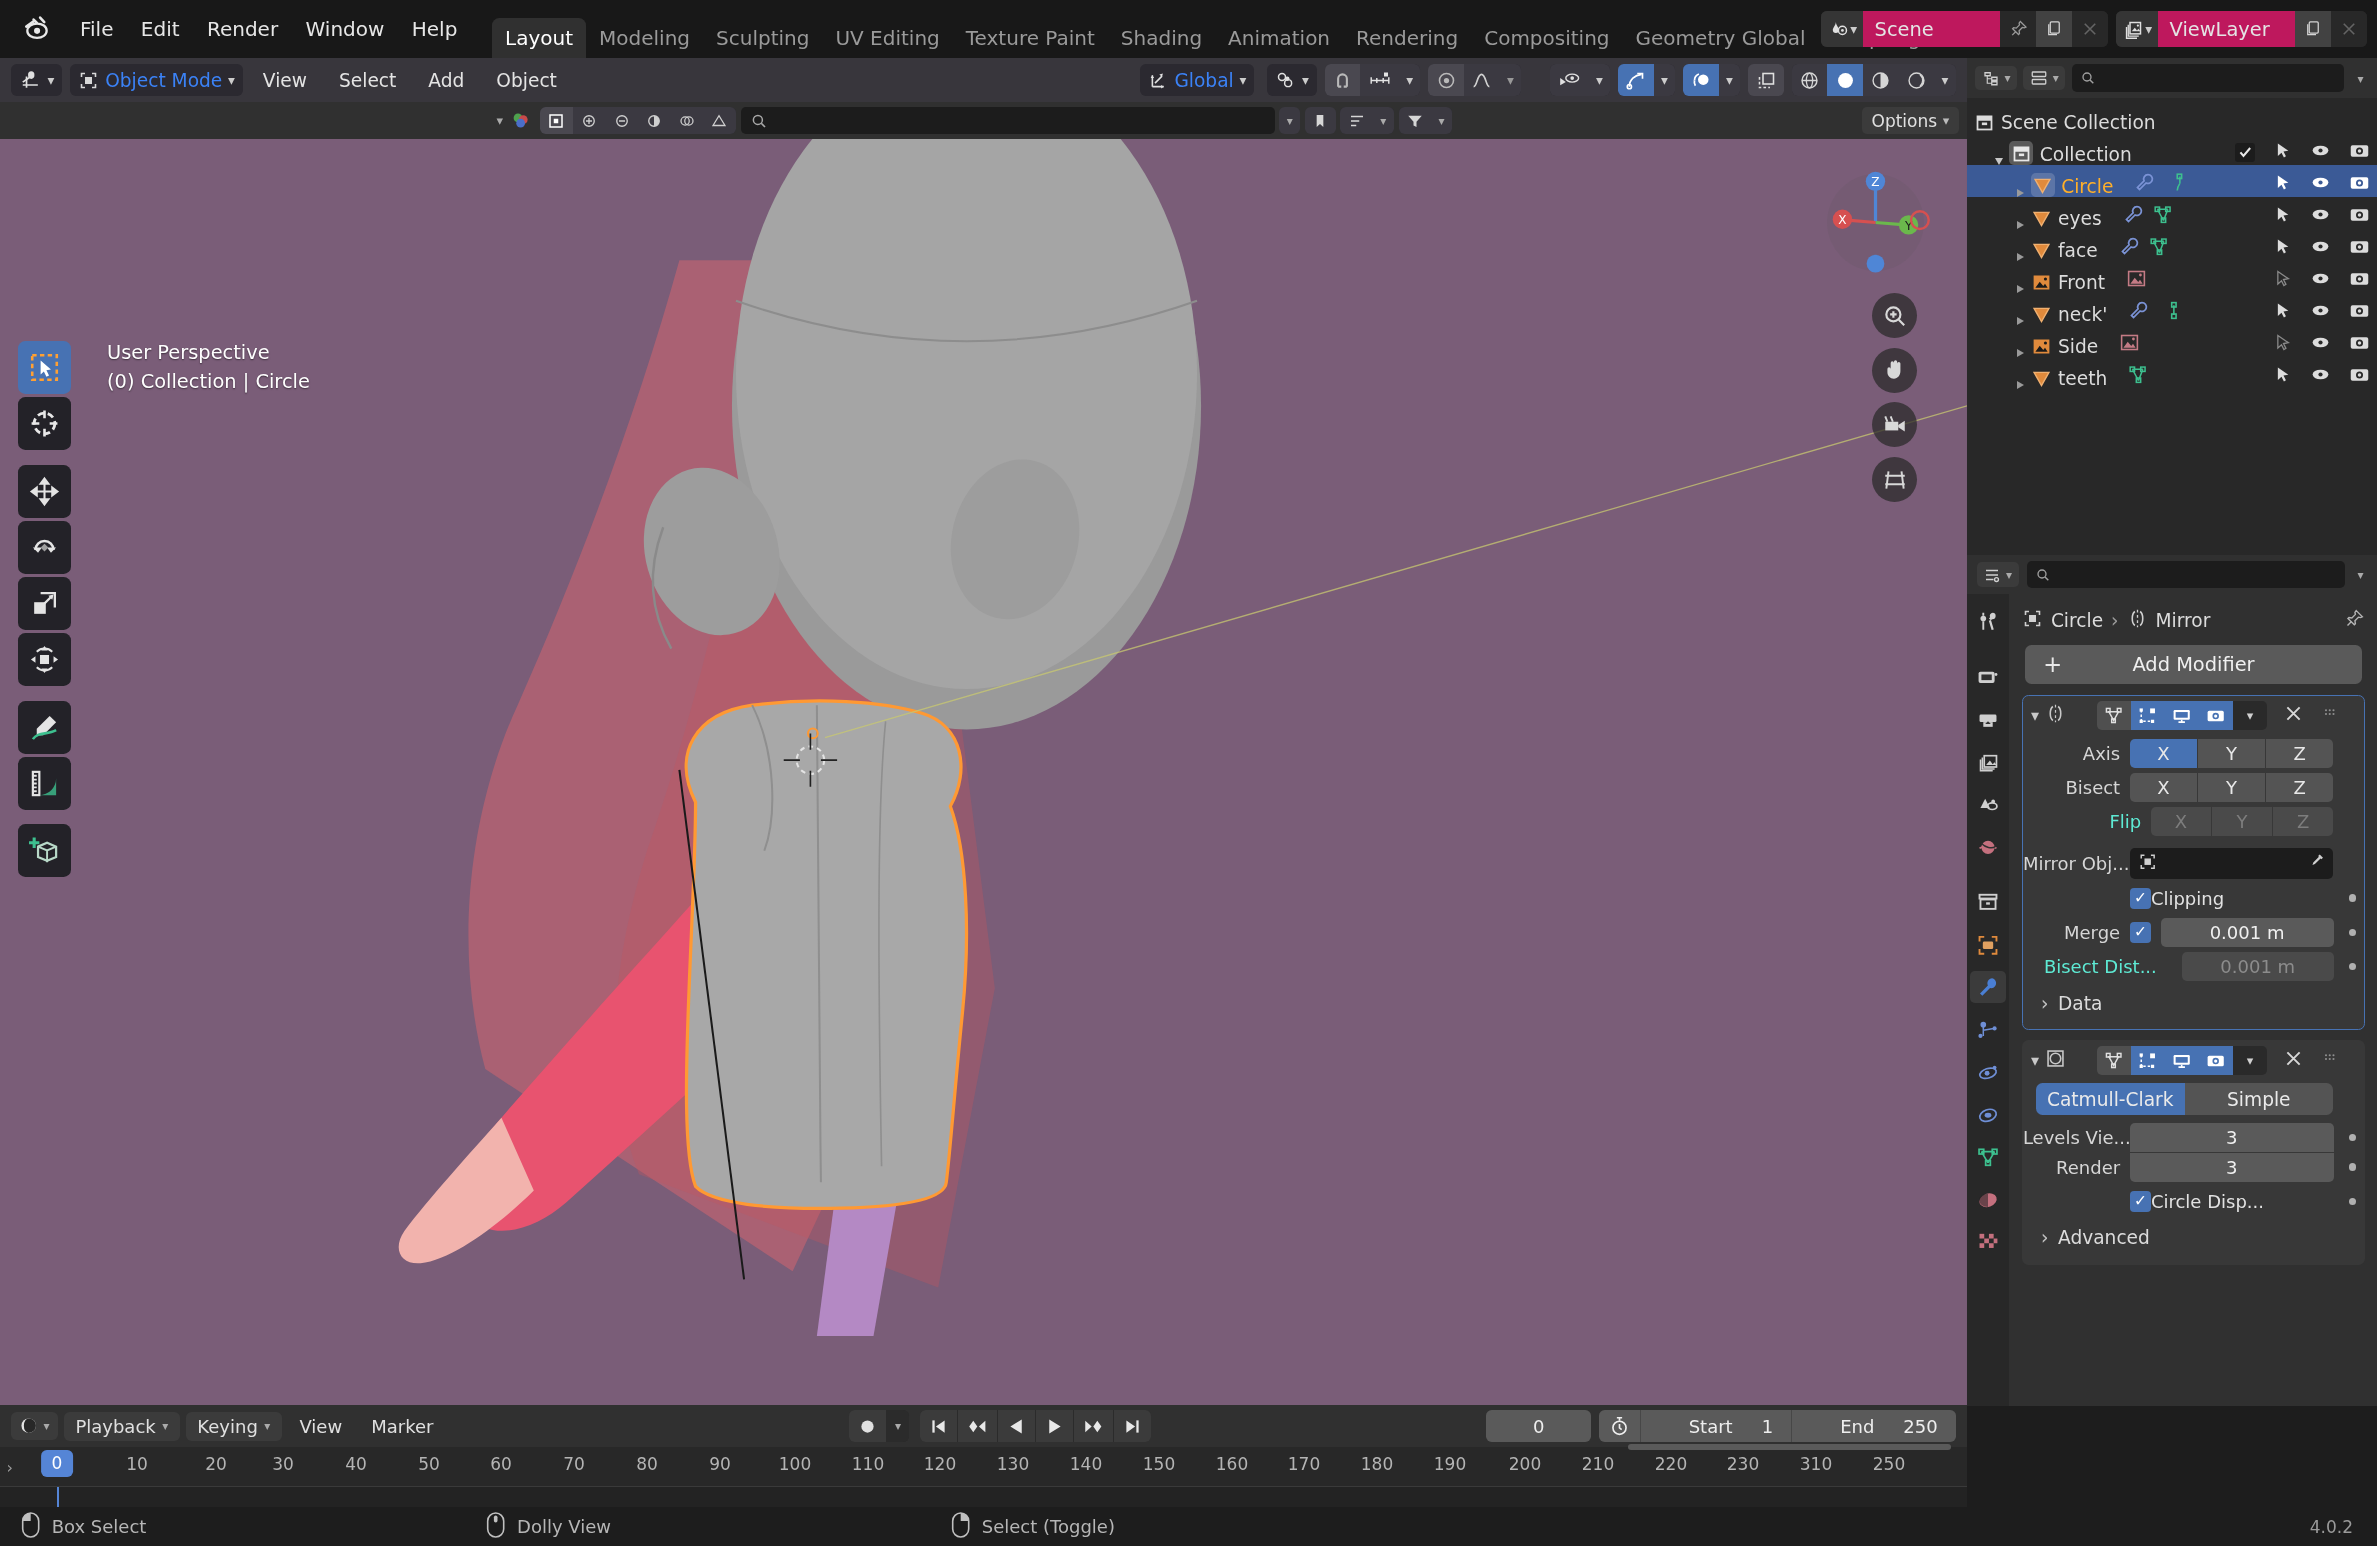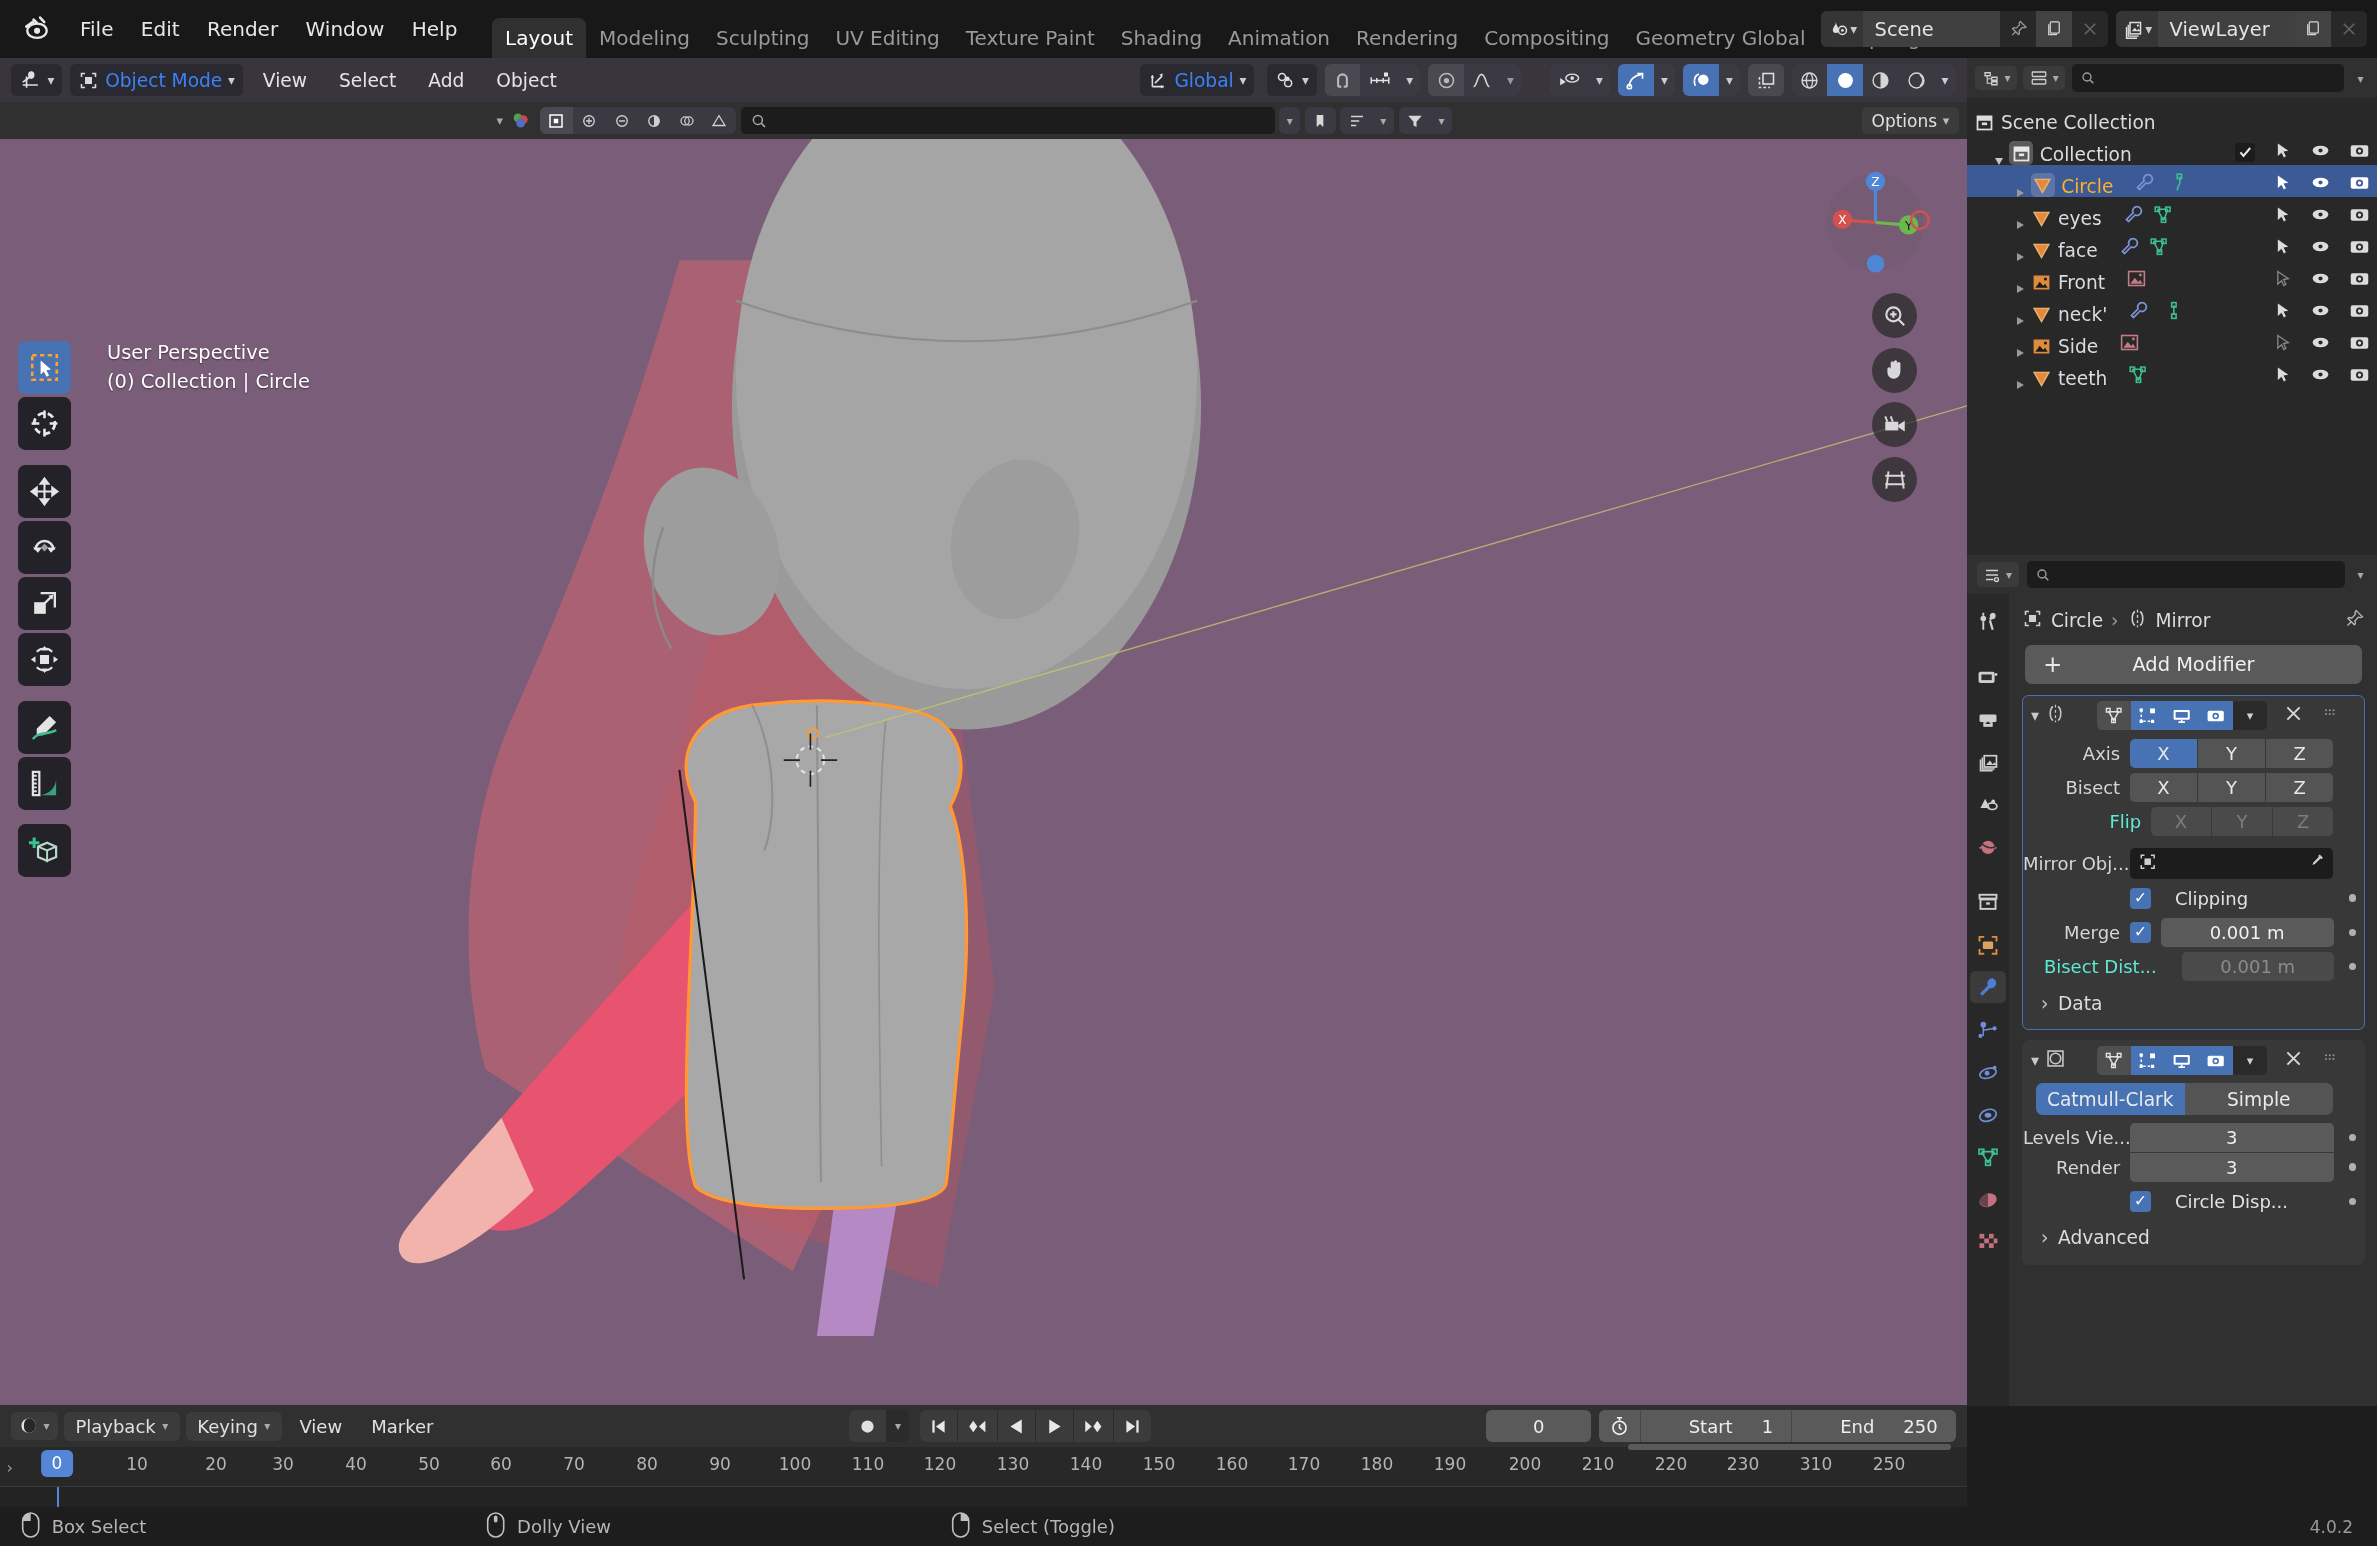--- a/index.html
+++ b/index.html
@@ -42,21 +42,21 @@
   .field-group {
     display: flex; align-items: center; height: 36px;
     background: #282828; border-radius: 5.7px; overflow: hidden;
   }
   .fg-icon {
     width: 42px; height: 36px; display: flex; align-items: center;
     justify-content: center; background: #353535; gap: 1.6px;
   }
   .fg-name {
     color: #e4e4e4; font-size: 19.4px; padding: 0 18px 0 11.3px;
-    background: #404040; height: 36px; display: flex; align-items: center;
+    background: #be185d; height: 36px; display: flex; align-items: center;
     min-width: 137px;
   }
   .fg-btn {
     width: 36px; height: 36px; display: flex; align-items: center;
     justify-content: center; background: #282828;
   }
   .fg-btn.raised { background: #424242; }
   .fg-btn.dim svg { opacity: .35; }
 
   
@@ -248,21 +248,21 @@
   .objfield {
     flex: 1; height: 31px; background: #1c1c1c; border-radius: 4.9px;
     display: flex; align-items: center; justify-content: space-between;
     padding: 0 8px; margin-right: 31px;
   }
   .cb {
     width: 21px; height: 21px; border-radius: 4px; background: #4772b3;
     display: flex; align-items: center; justify-content: center;
     color: #fff; font-size: 15.4px; font-weight: bold;
   }
-  .cb-label { color: #e2e2e2; font-size: 18px; margin-left: 24px; }
+  .cb-label { color: #e2e2e2; font-size: 18px; margin-left: 0; }
   .numfield {
     flex: 1; height: 29px; background: #5a5a5a; border-radius: 4.9px;
     display: flex; align-items: center; justify-content: center;
     color: #f0f0f0; font-size: 18px; margin-right: 8px;
   }
   .numfield.dim { background: #4a4a4a; color: #8c8c8c; }
   .numfield.stack-top { border-bottom-left-radius: 0; border-bottom-right-radius: 0; }
   .numfield.stack-bot { border-top-left-radius: 0; border-top-right-radius: 0; margin-top: 0.8px; }
   .dot-anim {
     width: 22.6px; display: flex; align-items: center; justify-content: center;

